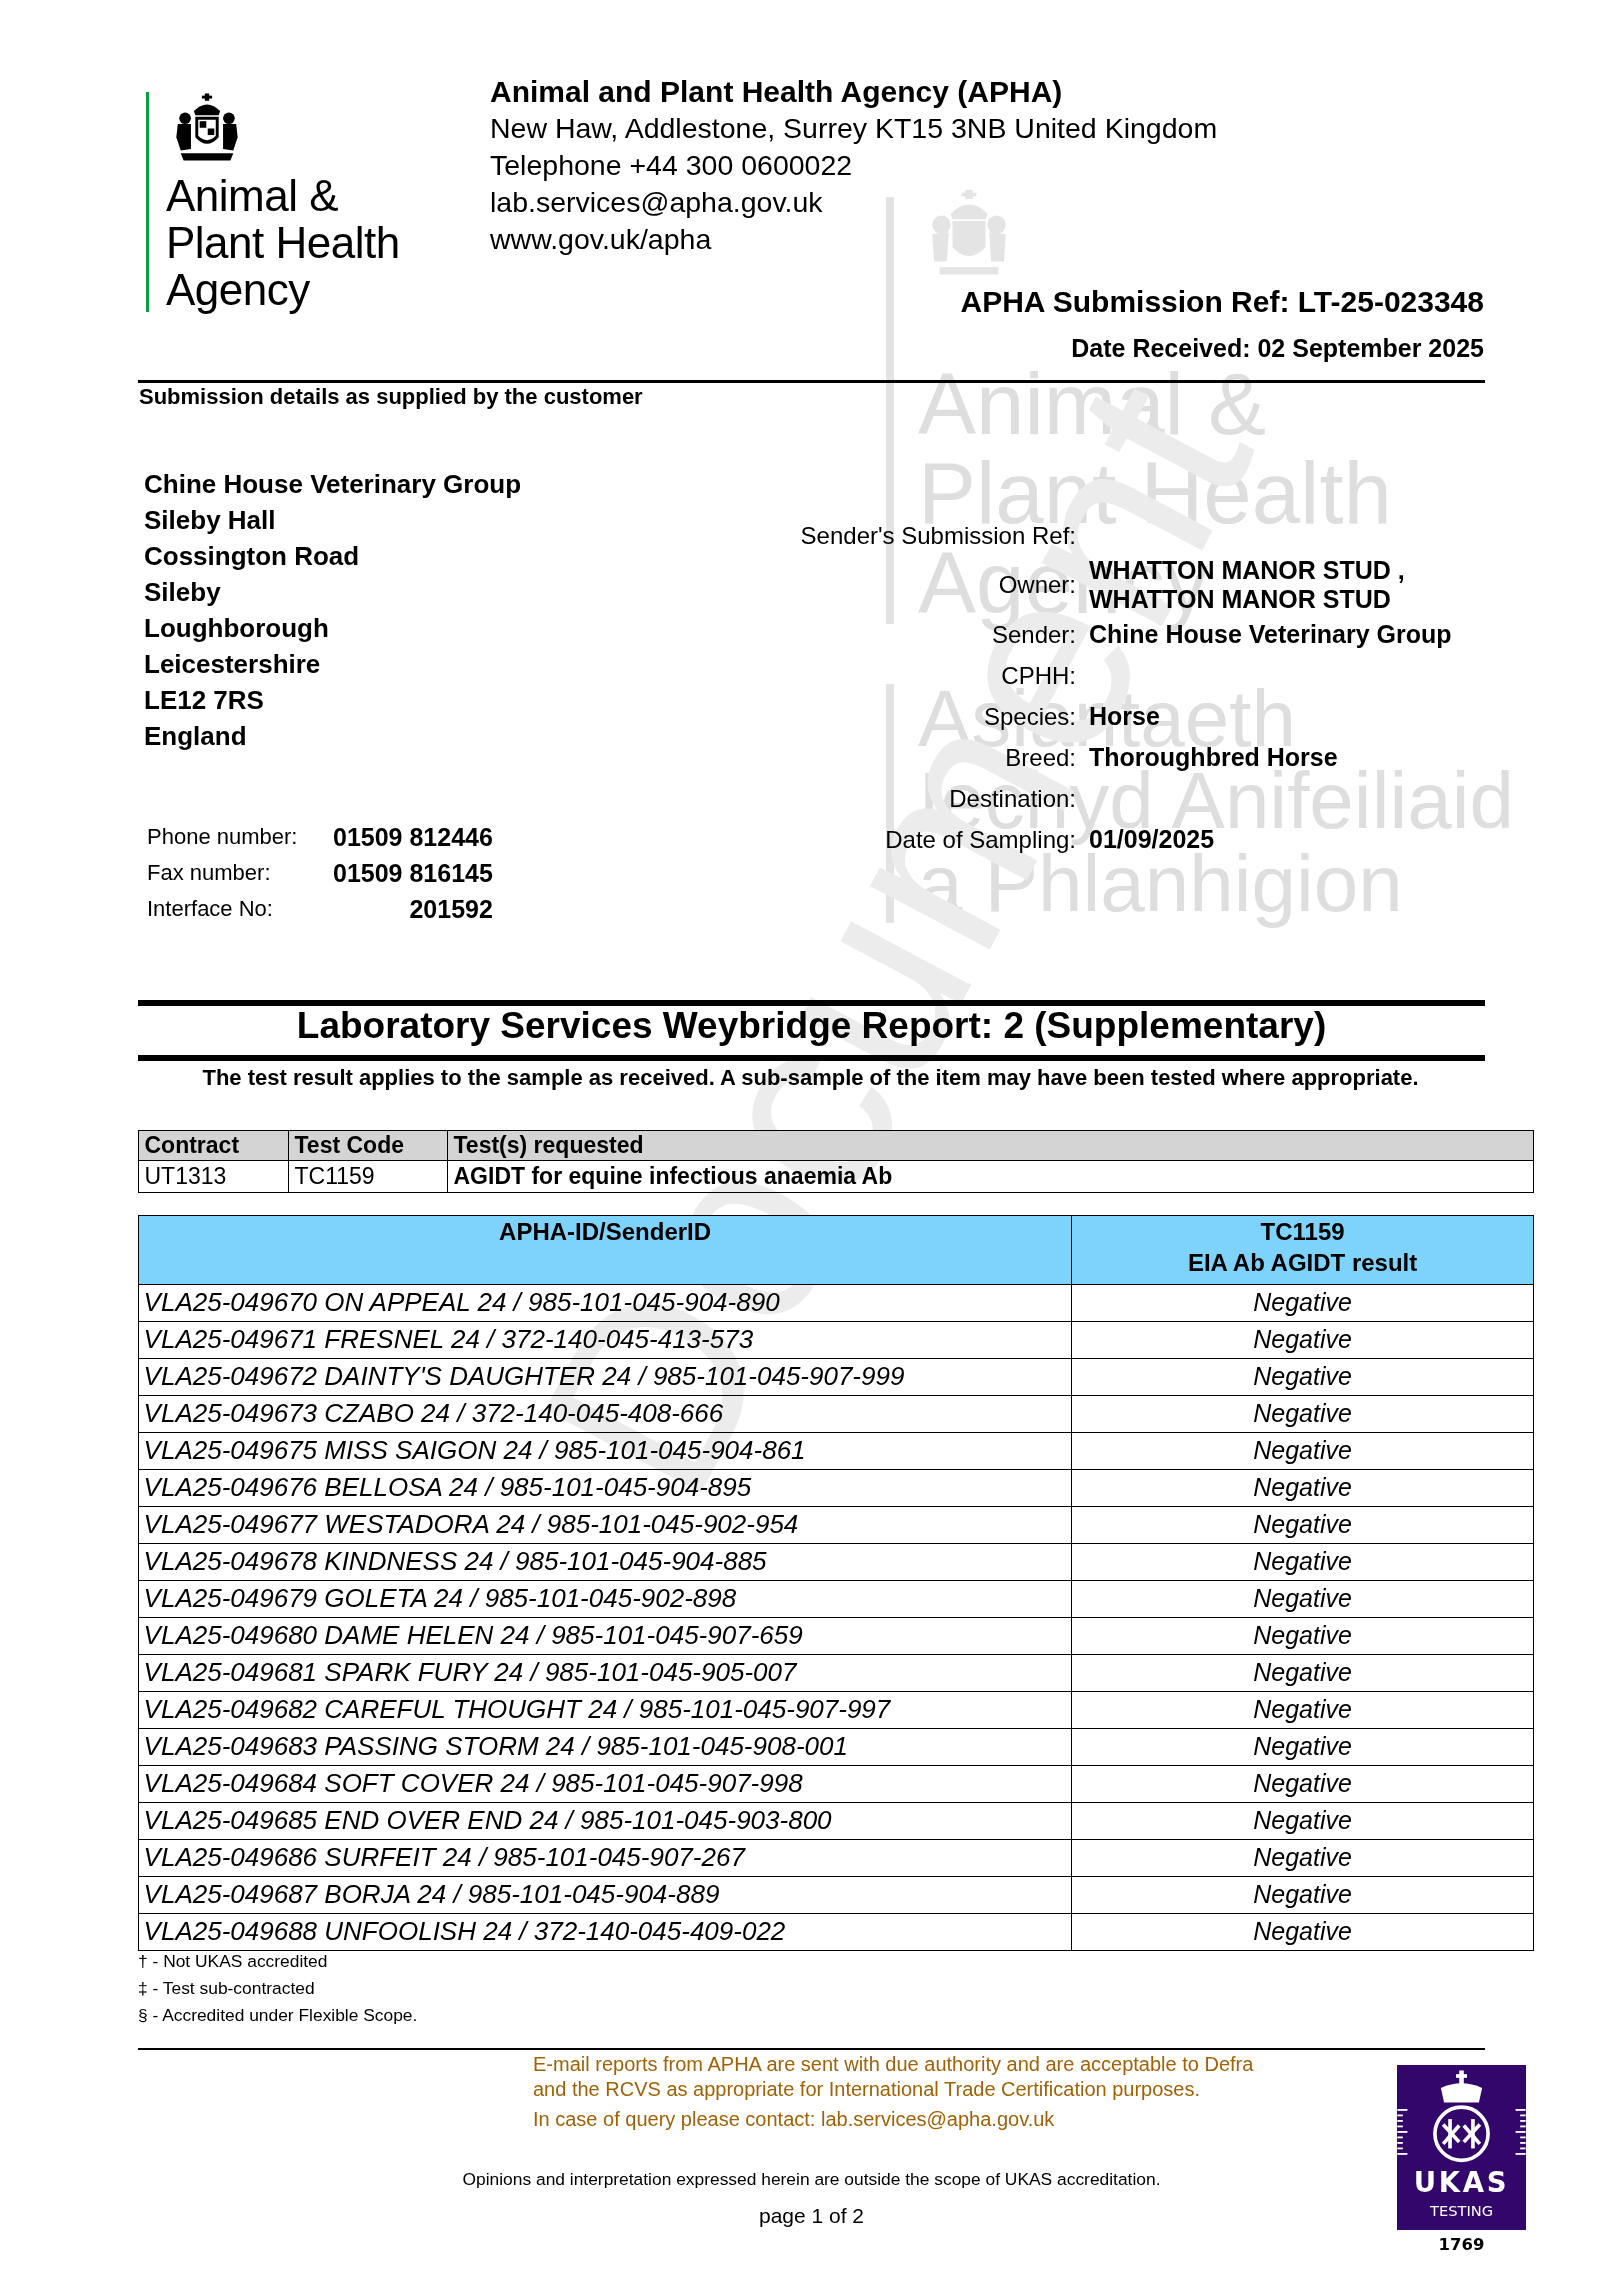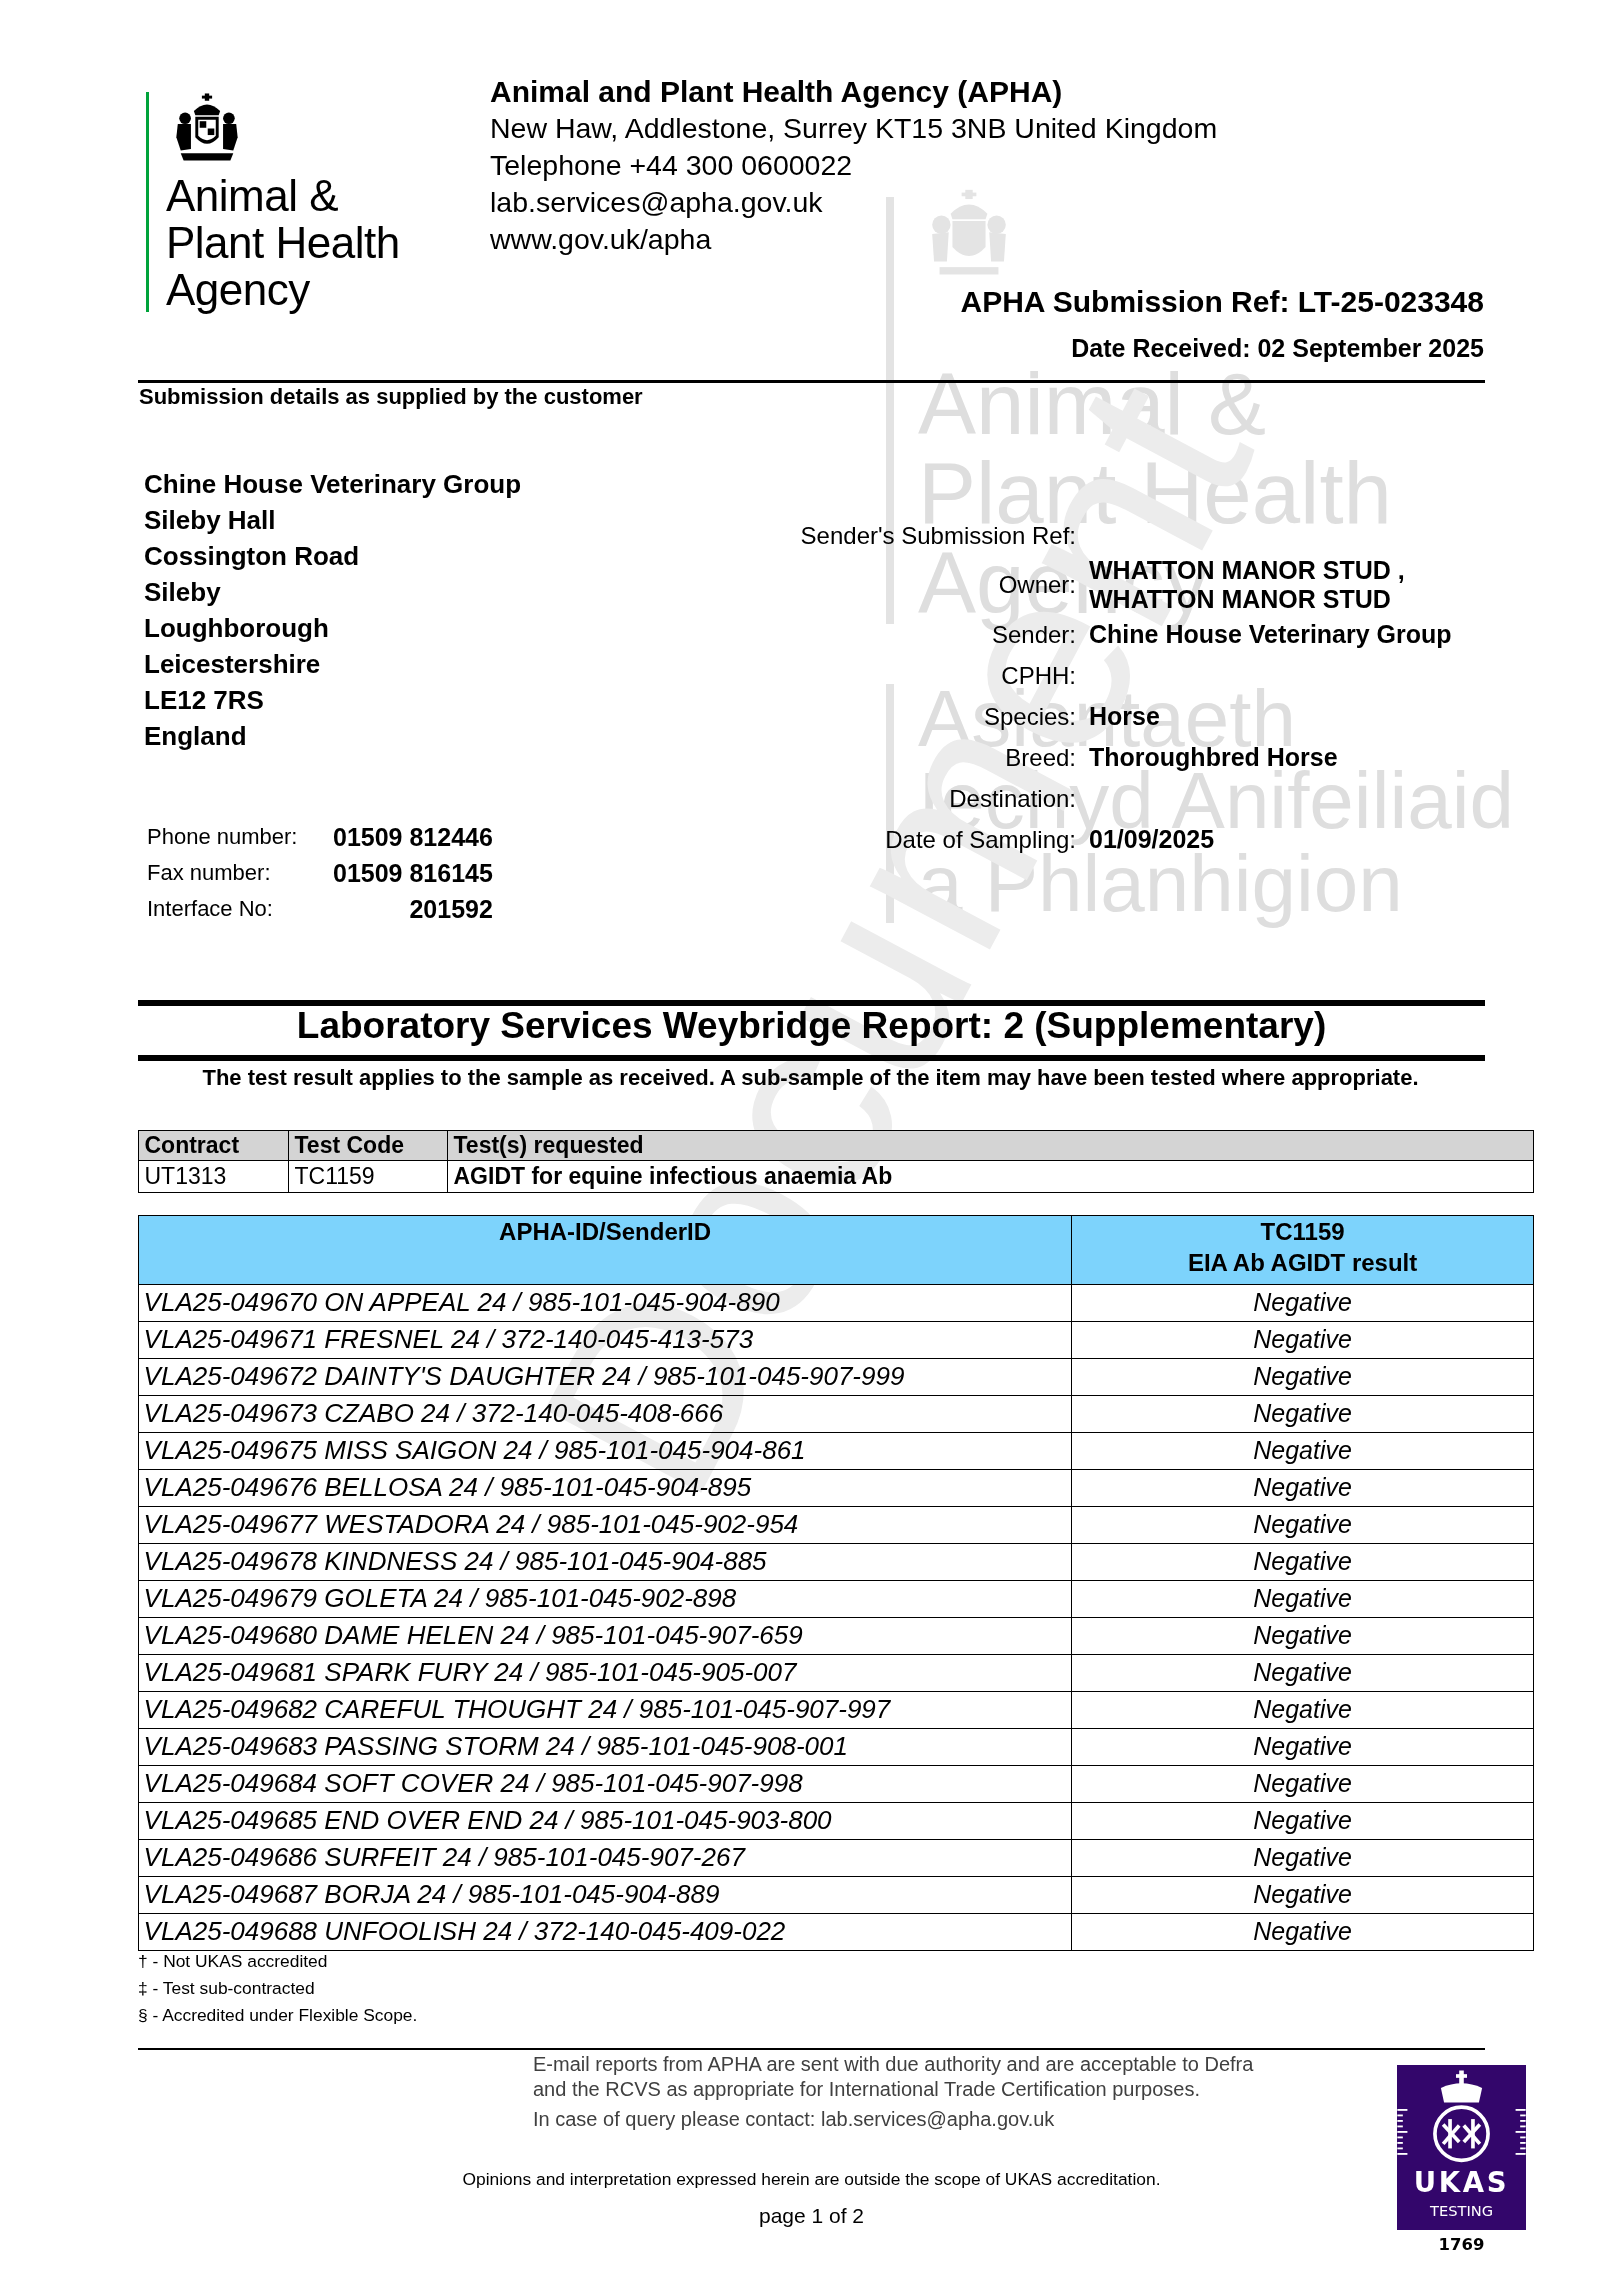--- a/index.html
+++ b/index.html
@@ -53,21 +53,21 @@
   .tests td.bold { font-weight: bold; }
 
   .results { left: 138px; top: 1215px; width: 1396px; font-size: 26px; }
   .results th { background: #7dd3fc; font-weight: bold; font-size: 24px; border: 1.8px solid #000; vertical-align: top; height: 64px; padding: 1.8px 4.6px; }
   .results td { border: 1.8px solid #000; height: 36px; padding: 0 4.6px; vertical-align: middle; background: rgba(255,255,255,0.0); font-style: italic; }
   .results td.res { text-align: center; font-size: 25px; }
   .results .c1 { width: 923px; }
 
   .rule-foot { left: 138px; top: 2048px; width: 1347px; height: 2.3px; background: #000; }
   .legend { left: 138px; top: 1948px; font-size: 17.4px; line-height: 27px; }
-  .fnote { left: 533px; top: 2052px; font-size: 20px; line-height: 25px; color: #404040; width: 735px; }
+  .fnote { left: 533px; top: 2052px; font-size: 20px; line-height: 25px; color: #a16207; width: 735px; }
   .fnote .q { margin-top: 4.6px; }
   .opinions { left: 138px; top: 2169px; width: 1347px; text-align: center; font-size: 17.4px; }
   .pagenum { left: 138px; top: 2204px; width: 1347px; text-align: center; font-size: 21px; }
 
   .ukas { left: 1397px; top: 2065px; width: 129px; height: 165px; background: #33066b; }
   .ukas-num { left: 1397px; top: 2235px; width: 129px; text-align: center; font-size: 16.5px; font-weight: bold; font-family: "DejaVu Sans", sans-serif; }
 </style>
 </head>
 <body>
 

